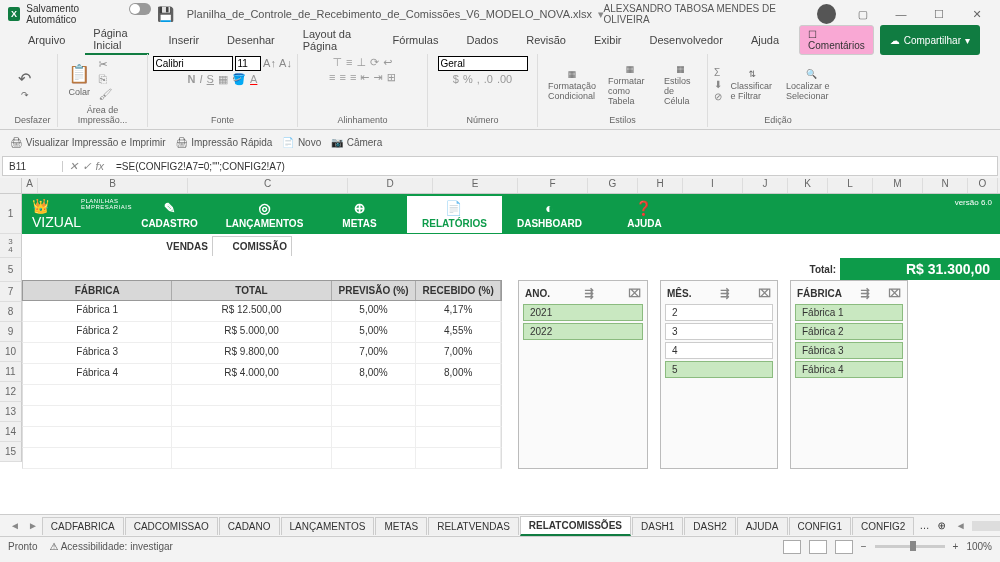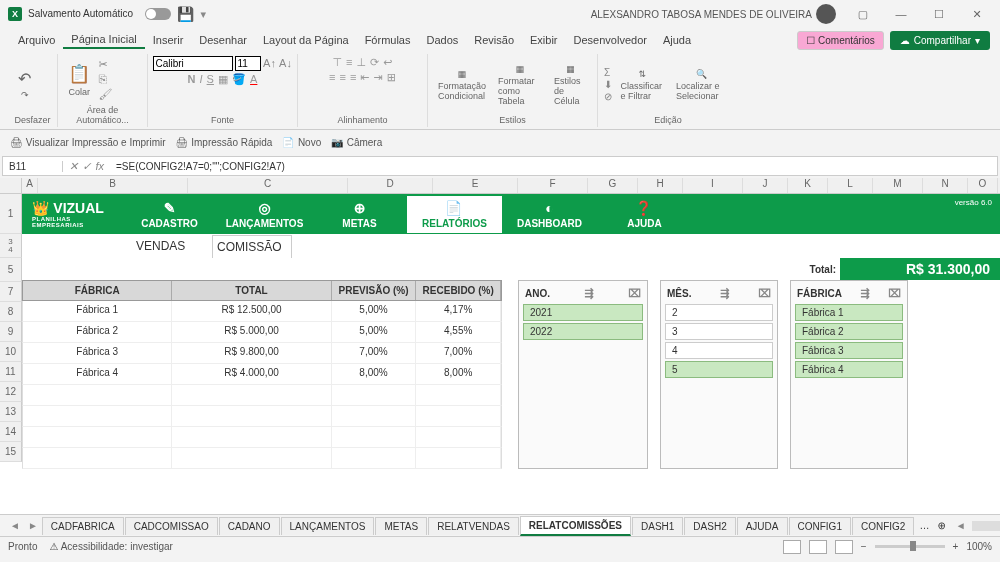--- a/index.html
+++ b/index.html
@@ -10,21 +10,21 @@
 .autosave{font-size:10px;display:flex;align-items:flex-start;gap:12px}
 .toggle{width:26px;height:12px;background:#999;border-radius:6px;position:relative}
 .toggle::after{content:'';position:absolute;width:10px;height:10px;background:#fff;border-radius:50%;top:1px;left:1px}
 .save-icon{color:#7719aa;font-size:14px}
 .filename{font-size:11px;color:#555;margin-left:6px}
 .titlebar .right{margin-left:auto;display:flex;align-items:center;gap:4px}
 .user{font-size:10px;color:#555}
 .avatar{width:20px;height:20px;border-radius:50%;background:#555}
 .winbtns{display:flex;gap:8px;margin-left:8px}
 .winbtn{width:30px;height:20px;display:flex;align-items:center;justify-content:center;font-size:11px;color:#666}
-.menubar{height:24px;display:flex;align-items:center;padding:0 10px;gap:0;background:#f3f3f3}
+.menubar{height:24px;display:flex;align-items:center;padding:0 20px;gap:12px;background:#f3f3f3}
 .menuitem{padding:2px 8px;font-size:11px;color:#444;cursor:pointer}
 .menuitem.active{border-bottom:2px solid #107c41}
 .menubar .rbtns{margin-left:auto;display:flex;gap:6px}
 .combtn{border:1px solid #ccc;padding:3px 8px;border-radius:3px;font-size:10px;background:#f9a8d4}
 .sharebtn{background:#107c41;color:#fff;padding:3px 10px;border-radius:3px;font-size:10px;display:flex;align-items:center;gap:4px}
 .ribbon{height:78px;background:#f3f3f3;border-bottom:1px solid #ccc;display:flex;padding:2px 8px}
 .rgroup{border-right:1px solid #ddd;padding:2px 6px;display:flex;flex-direction:column;justify-content:space-between}
 .rgroup-content{display:flex;align-items:center;gap:4px;flex:1}
 .rgroup-label{font-size:9px;color:#666;text-align:center;padding-top:2px}
 .bigbtn{display:flex;flex-direction:column;align-items:center;gap:2px;padding:2px 4px;font-size:9px;color:#666}
@@ -41,28 +41,28 @@
 .formula{flex:1;padding:0 6px;font-size:10px}
 .sheet{position:relative;background:#fff}
 .colheads{display:flex;height:16px;background:#f0f0f0;border-bottom:1px solid #ccc}
 .rowhead{width:22px;background:#f0f0f0;border-right:1px solid #ccc;text-align:center;font-size:10px;color:#666;flex-shrink:0}
 .colh{border-right:1px solid #ddd;text-align:center;font-size:10px;color:#666;background:#f0f0f0}
 .gridarea{position:relative;height:320px;overflow:hidden}
 .rows{position:absolute;left:0;top:0;width:22px}
 .rowh{height:20px;border-bottom:1px solid #ddd;display:flex;align-items:center;justify-content:center;font-size:10px;color:#666;background:#f0f0f0;border-right:1px solid #ccc}
 .content{position:absolute;left:22px;top:0;right:0}
 .appheader{height:40px;background:#0d9b4a;display:flex;align-items:center;color:#fff}
-.logo{width:100px;padding-left:10px;font-weight:bold;font-size:14px;display:flex;flex-direction:column}
+.logo{width:100px;padding-left:10px;font-weight:normal;font-size:14px;display:flex;flex-direction:row}
 .logo small{font-size:6px;letter-spacing:0.5px}
 .navbtn{width:95px;text-align:center;font-size:10px;font-weight:bold;display:flex;flex-direction:column;align-items:center;gap:2px;padding:4px}
 .navbtn.active{background:#fff;color:#0d9b4a}
 .navico{font-size:14px}
 .version{margin-left:auto;font-size:8px;padding-right:8px;align-self:flex-start;padding-top:4px}
 .subtabs{height:24px;display:flex;align-items:center;padding-left:110px}
-.subtab{width:80px;text-align:left;font-size:12px;font-weight:normal;padding:4px;color:#333}
+.subtab{width:80px;text-align:right;font-size:10px;font-weight:bold;padding:4px;color:#333}
 .subtab.active{background:#fff;border:1px solid #ccc;border-bottom:none}
 .totalrow{height:22px;display:flex;align-items:center}
 .totallbl{margin-left:auto;font-size:10px;font-weight:bold;padding-right:4px}
 .totalval{width:160px;background:#0d9b4a;color:#ffffff;font-weight:bold;font-size:14px;text-align:right;padding:3px 10px}
 .datarow{display:flex}
 .datatable{width:480px}
 .dth{display:flex;background:#d8d8d8;border:1px solid #999}
 .dth>div{padding:4px;font-size:10px;font-weight:bold;text-align:center;border-right:1px solid #aaa}
 .dtr{display:flex;border-left:1px solid #ddd;border-right:1px solid #ddd;border-bottom:1px solid #eee;height:21px}
 .dtr>div{padding:3px;font-size:10px;text-align:center;border-right:1px solid #eee}
@@ -88,20 +88,21 @@
 <body>
 
 <div class="titlebar">
   <div class="left">
     <span class="xl-icon">X</span>
     <span class="autosave">
       <span>Salvamento Automático</span>
       <span class="toggle"></span>
     </span>
     <span class="save-icon">💾</span>
+    <span class="filename">Planilha_de_Controle_de_Recebimento_de_Comissões_V6_MODELO_NOVA.xlsx</span>
     <span style="color:#888">▾</span>
   </div>
   <div class="right">
     <span class="user">ALEXSANDRO TABOSA MENDES DE OLIVEIRA</span>
     <span class="avatar"></span>
     <div class="winbtns">
       <span class="winbtn">▢</span>
       <span class="winbtn">—</span>
       <span class="winbtn">☐</span>
       <span class="winbtn">✕</span>
@@ -142,21 +143,21 @@
       <div class="bigbtn">
           <span style="font-size:18px">📋</span>
           <span>Colar</span>
         </div>
       <div style="display:flex;flex-direction:column;gap:2px;font-size:11px;color:#888">
         <span>✂</span>
         <span>⎘</span>
         <span>🖌</span>
       </div>
     </div>
-    <div class="rgroup-label">Área de Automático...</div>
+    <div class="rgroup-label">Área de Impressão...</div>
   </div>
   <div class="rgroup" style="width:150px">
     <div class="rgroup-content fontbox">
       <div class="fontsel">
         <input style="width: 80px;" value="Calibri">
         <input style="width: 26px;" value="11">
         <span class="smico">A↑</span>
         <span class="smico">A↓</span>
       </div>
       <div class="btnrow">
@@ -182,20 +183,35 @@
       <div class="btnrow">
           <span>≡</span>
           <span>≡</span>
           <span>≡</span>
           <span>⇤</span>
           <span>⇥</span>
           <span>⊞</span>
         </div>
     </div>
     <div class="rgroup-label">Alinhamento</div>
+  </div>
+  <div class="rgroup" style="width:110px">
+    <div class="rgroup-content fontbox">
+      <div class="fontsel">
+          <input style="width: 90px;" value="Geral">
+        </div>
+      <div class="btnrow">
+          <span>$</span>
+          <span>%</span>
+          <span>,</span>
+          <span>.0</span>
+          <span>.00</span>
+        </div>
+    </div>
+    <div class="rgroup-label">Número</div>
   </div>
   <div class="rgroup" style="width:170px">
     <div class="rgroup-content">
       <div class="bigbtn">
           <span>▦</span>
           <span>Formatação Condicional</span>
         </div>
       <div class="bigbtn">
           <span>▦</span>
           <span>Formatar como Tabela</span>

